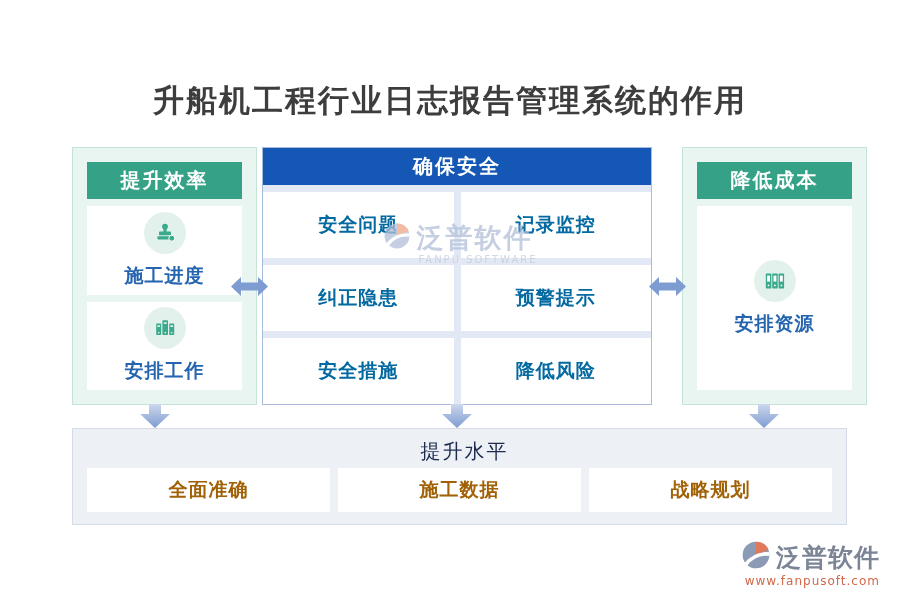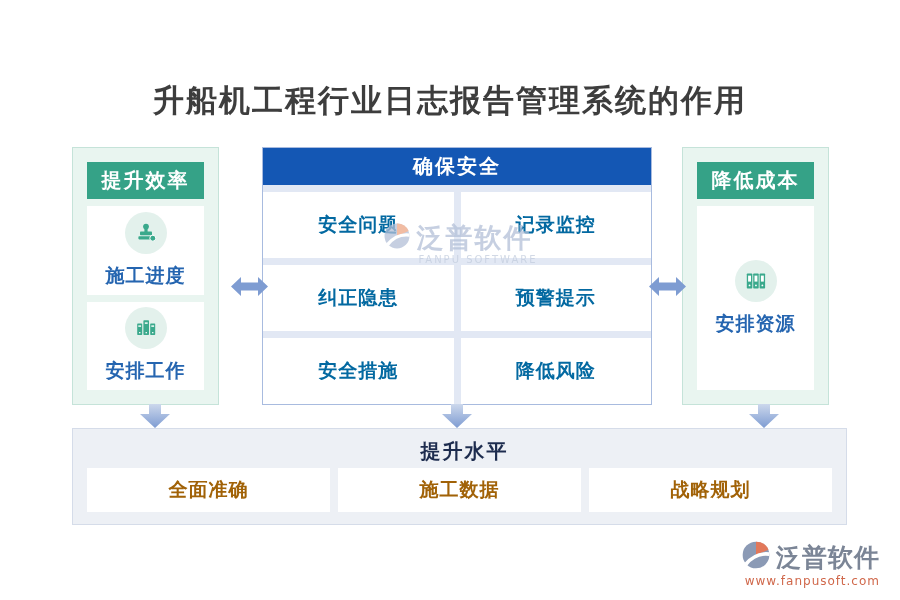--- a/index.html
+++ b/index.html
@@ -8,21 +8,21 @@
     position:relative; width:900px; height:600px; background:#ffffff;
     font-family:"DejaVu Serif","Liberation Serif",serif; overflow:hidden;
   }
   .title {
     position:absolute; top:80px; left:0; width:100%;
     text-align:center; font-size:31px; font-weight:bold; color:#3d3d3d;
     letter-spacing:2px;
   }
   
   .side-panel {
-    position:absolute; top:147px; width:147px; height:258px;
+    position:absolute; top:147px; width:185px; height:258px;
     background:#e9f5f0; border:1px solid #c5e3d9; padding:14px;
     display:flex; flex-direction:column;
   }
   .side-panel.left  { left:72px; }
   .side-panel.right { left:682px; }
   .green-header {
     height:37px; background:#35a287; color:#ffffff;
     display:flex; align-items:center; justify-content:center;
     font-size:20px; font-weight:bold; letter-spacing:2px; flex:0 0 37px;
     margin-bottom:7px;
@@ -73,21 +73,21 @@
   .d-arrow { position:absolute; top:404px; }
   .d-arrow.d1 { left:140px; }
   .d-arrow.d2 { left:442px; }
   .d-arrow.d3 { left:749px; }
   
   .bottom-panel {
     position:absolute; left:72px; top:428px; width:775px; height:97px;
     background:#edf0f5; border:1px solid #d5dce9;
   }
   .bottom-title {
-    text-align:center; font-size:20px; font-weight:bold; color:#1d2c4e;
+    text-align:center; font-size:20px; font-weight:normal; color:#1d2c4e;
     margin-top:9px; letter-spacing:2px;margin-left:10px;
   }
   .bottom-cards {
     position:absolute; left:14px; right:14px; top:39px; bottom:12px;
     display:flex; gap:8px;
   }
   .bottom-card {
     flex:1; background:#ffffff; display:flex; align-items:center; justify-content:center;
     font-size:19px; font-weight:bold; color:#a16207; letter-spacing:1px;
   }

